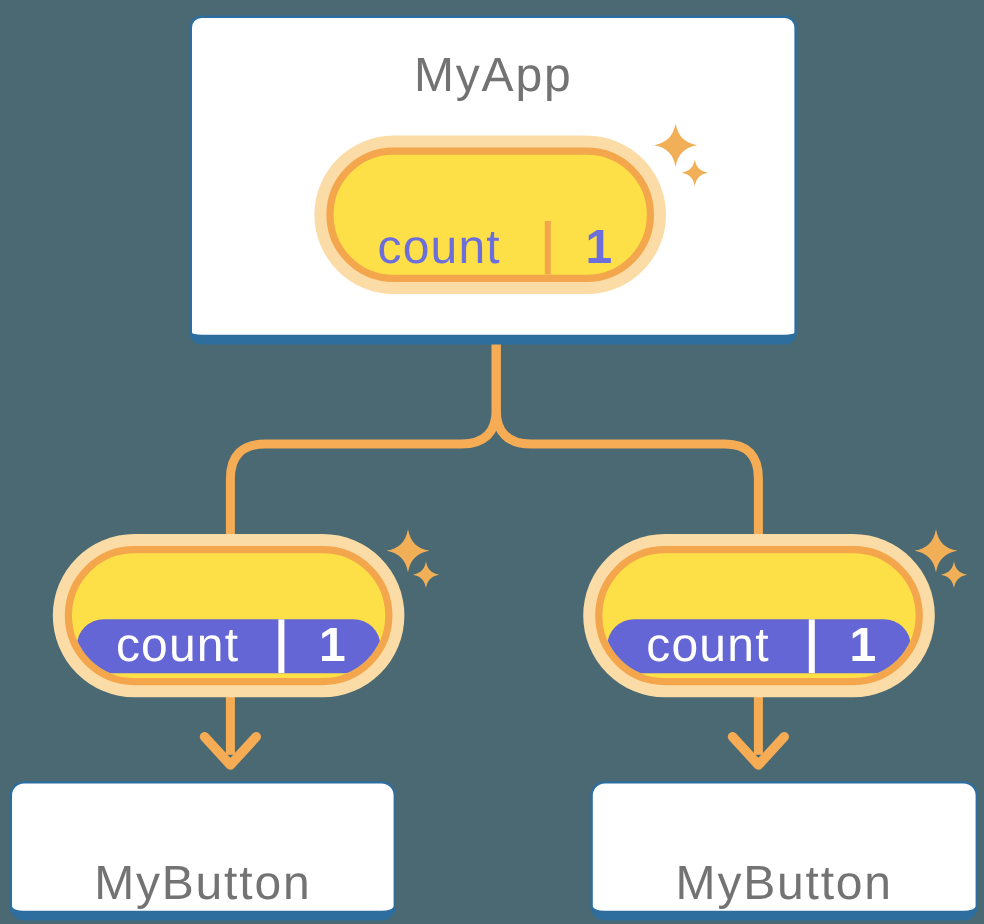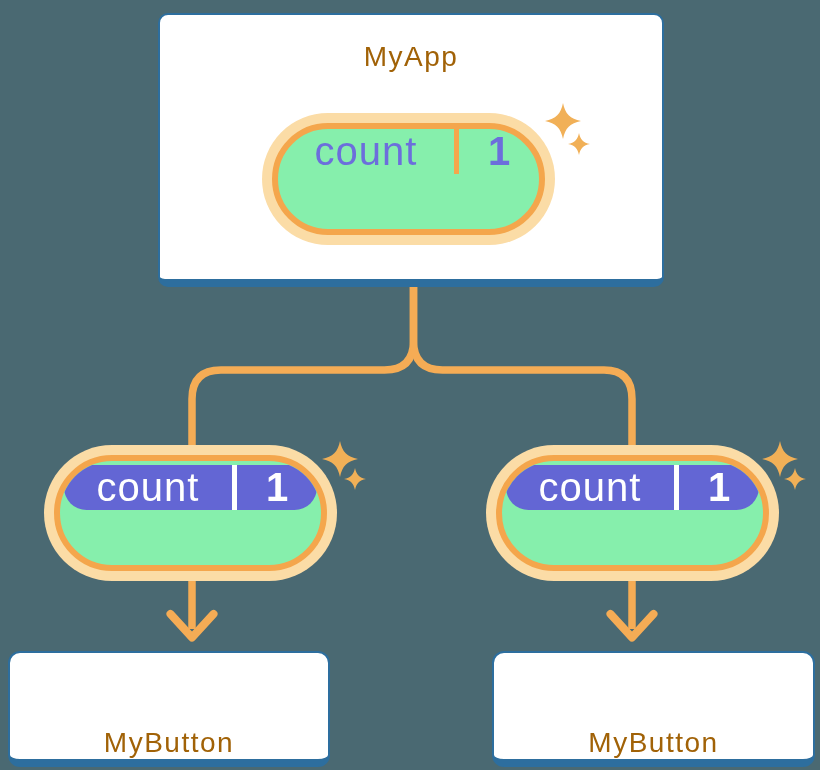--- a/index.html
+++ b/index.html
@@ -31,24 +31,24 @@
   #myapp-card { left: 158px; top: 13px; width: 506px; height: 274px; }
   .button-card {
     display: flex;
     align-items: flex-end;
     justify-content: center;
     border-radius: 12px;
   }
   #mybutton-left  { left: 8px;   top: 651px; width: 322px; height: 116px; }
   #mybutton-right { left: 492px; top: 651px; width: 323px; height: 116px; }
   .node-title {
-    font-size: 28px;
+    font-size: 40px;
     font-weight: 400;
     letter-spacing: 1.5px;
-    color: #a16207;
+    color: #737373;
   }
   #myapp-title {
     text-align: center;
     padding-top: 26px;
   }
   
   .pill {
     position: absolute;
     z-index: 3;
     background: #FBDCA6;          
@@ -57,23 +57,23 @@
     box-sizing: border-box;
   }
   #pill-root  { left: 262px; top: 113px; width: 293px; height: 132px; }
   #pill-left  { left: 44px;  top: 445px; width: 293px; height: 136px; }
   #pill-right { left: 486px; top: 445px; width: 293px; height: 136px; }
   .pill-inner {
     height: 100%;
     box-sizing: border-box;
     border: 6px solid #F4A64C;
     border-radius: 999px;
-    background: #86efac;
+    background: #fde047;
     display: flex;
-    align-items: flex-start;
+    align-items: flex-end;
     overflow: hidden;
   }
   .pill-prop .pill-inner { padding: 4px; }
   .pill-core {
     flex: 1;
     display: flex;
     align-items: stretch;
     border-radius: 999px;
     overflow: hidden;
   }

